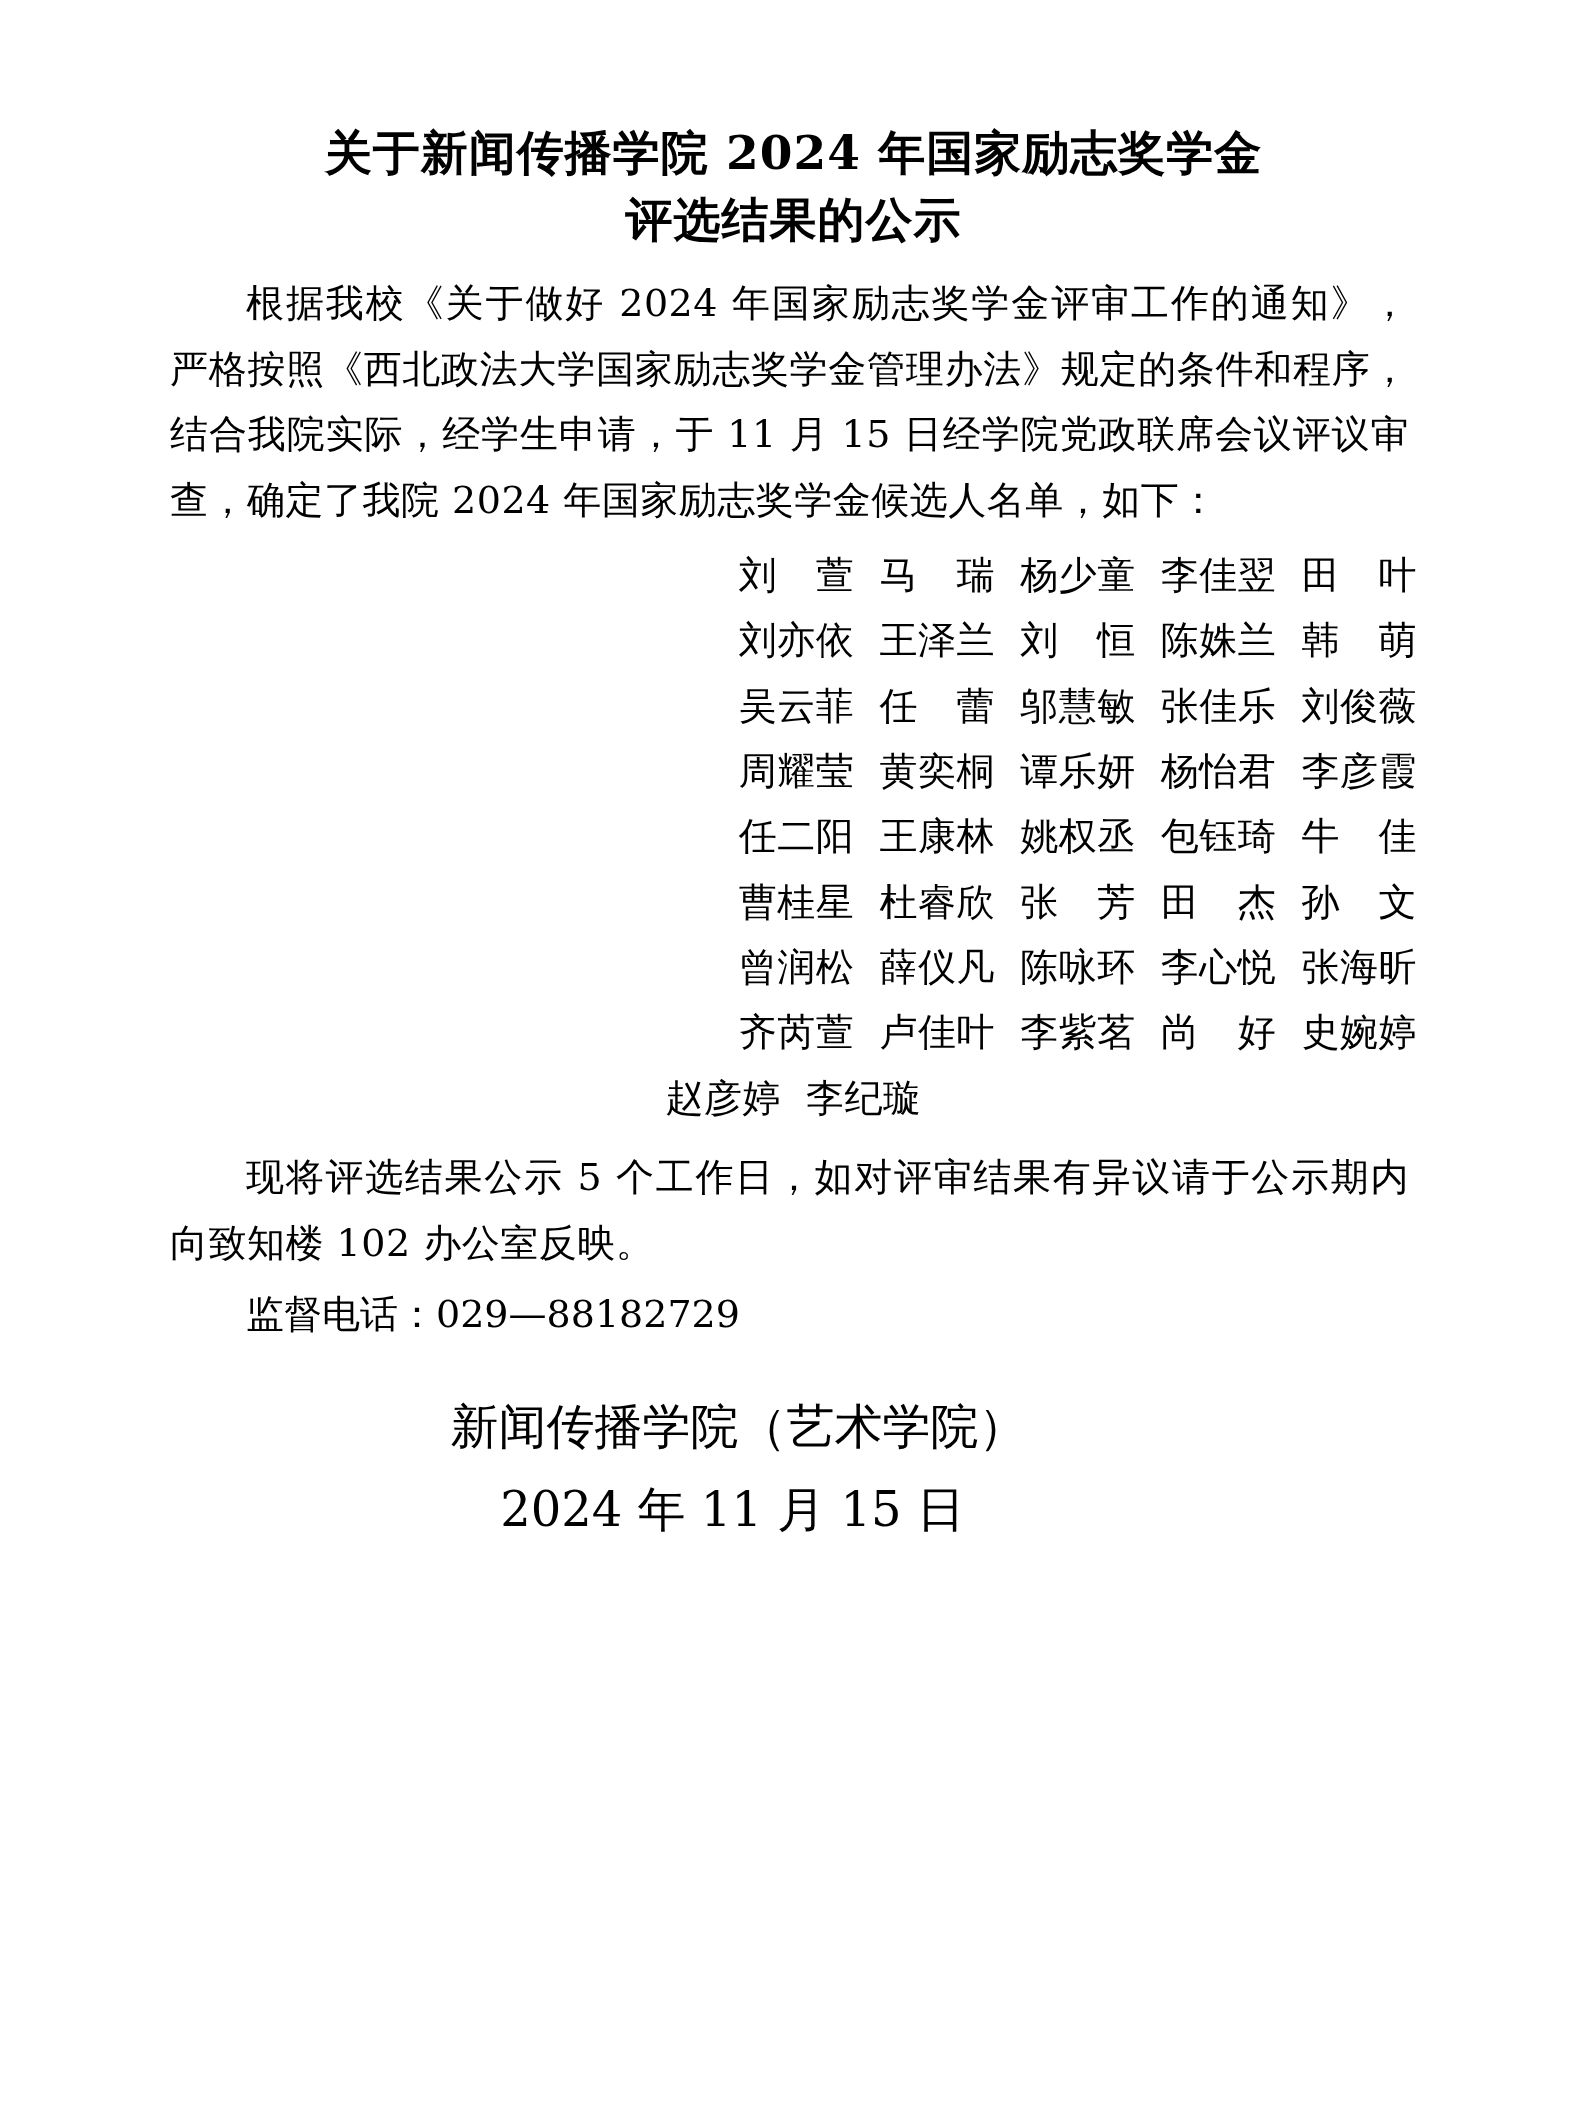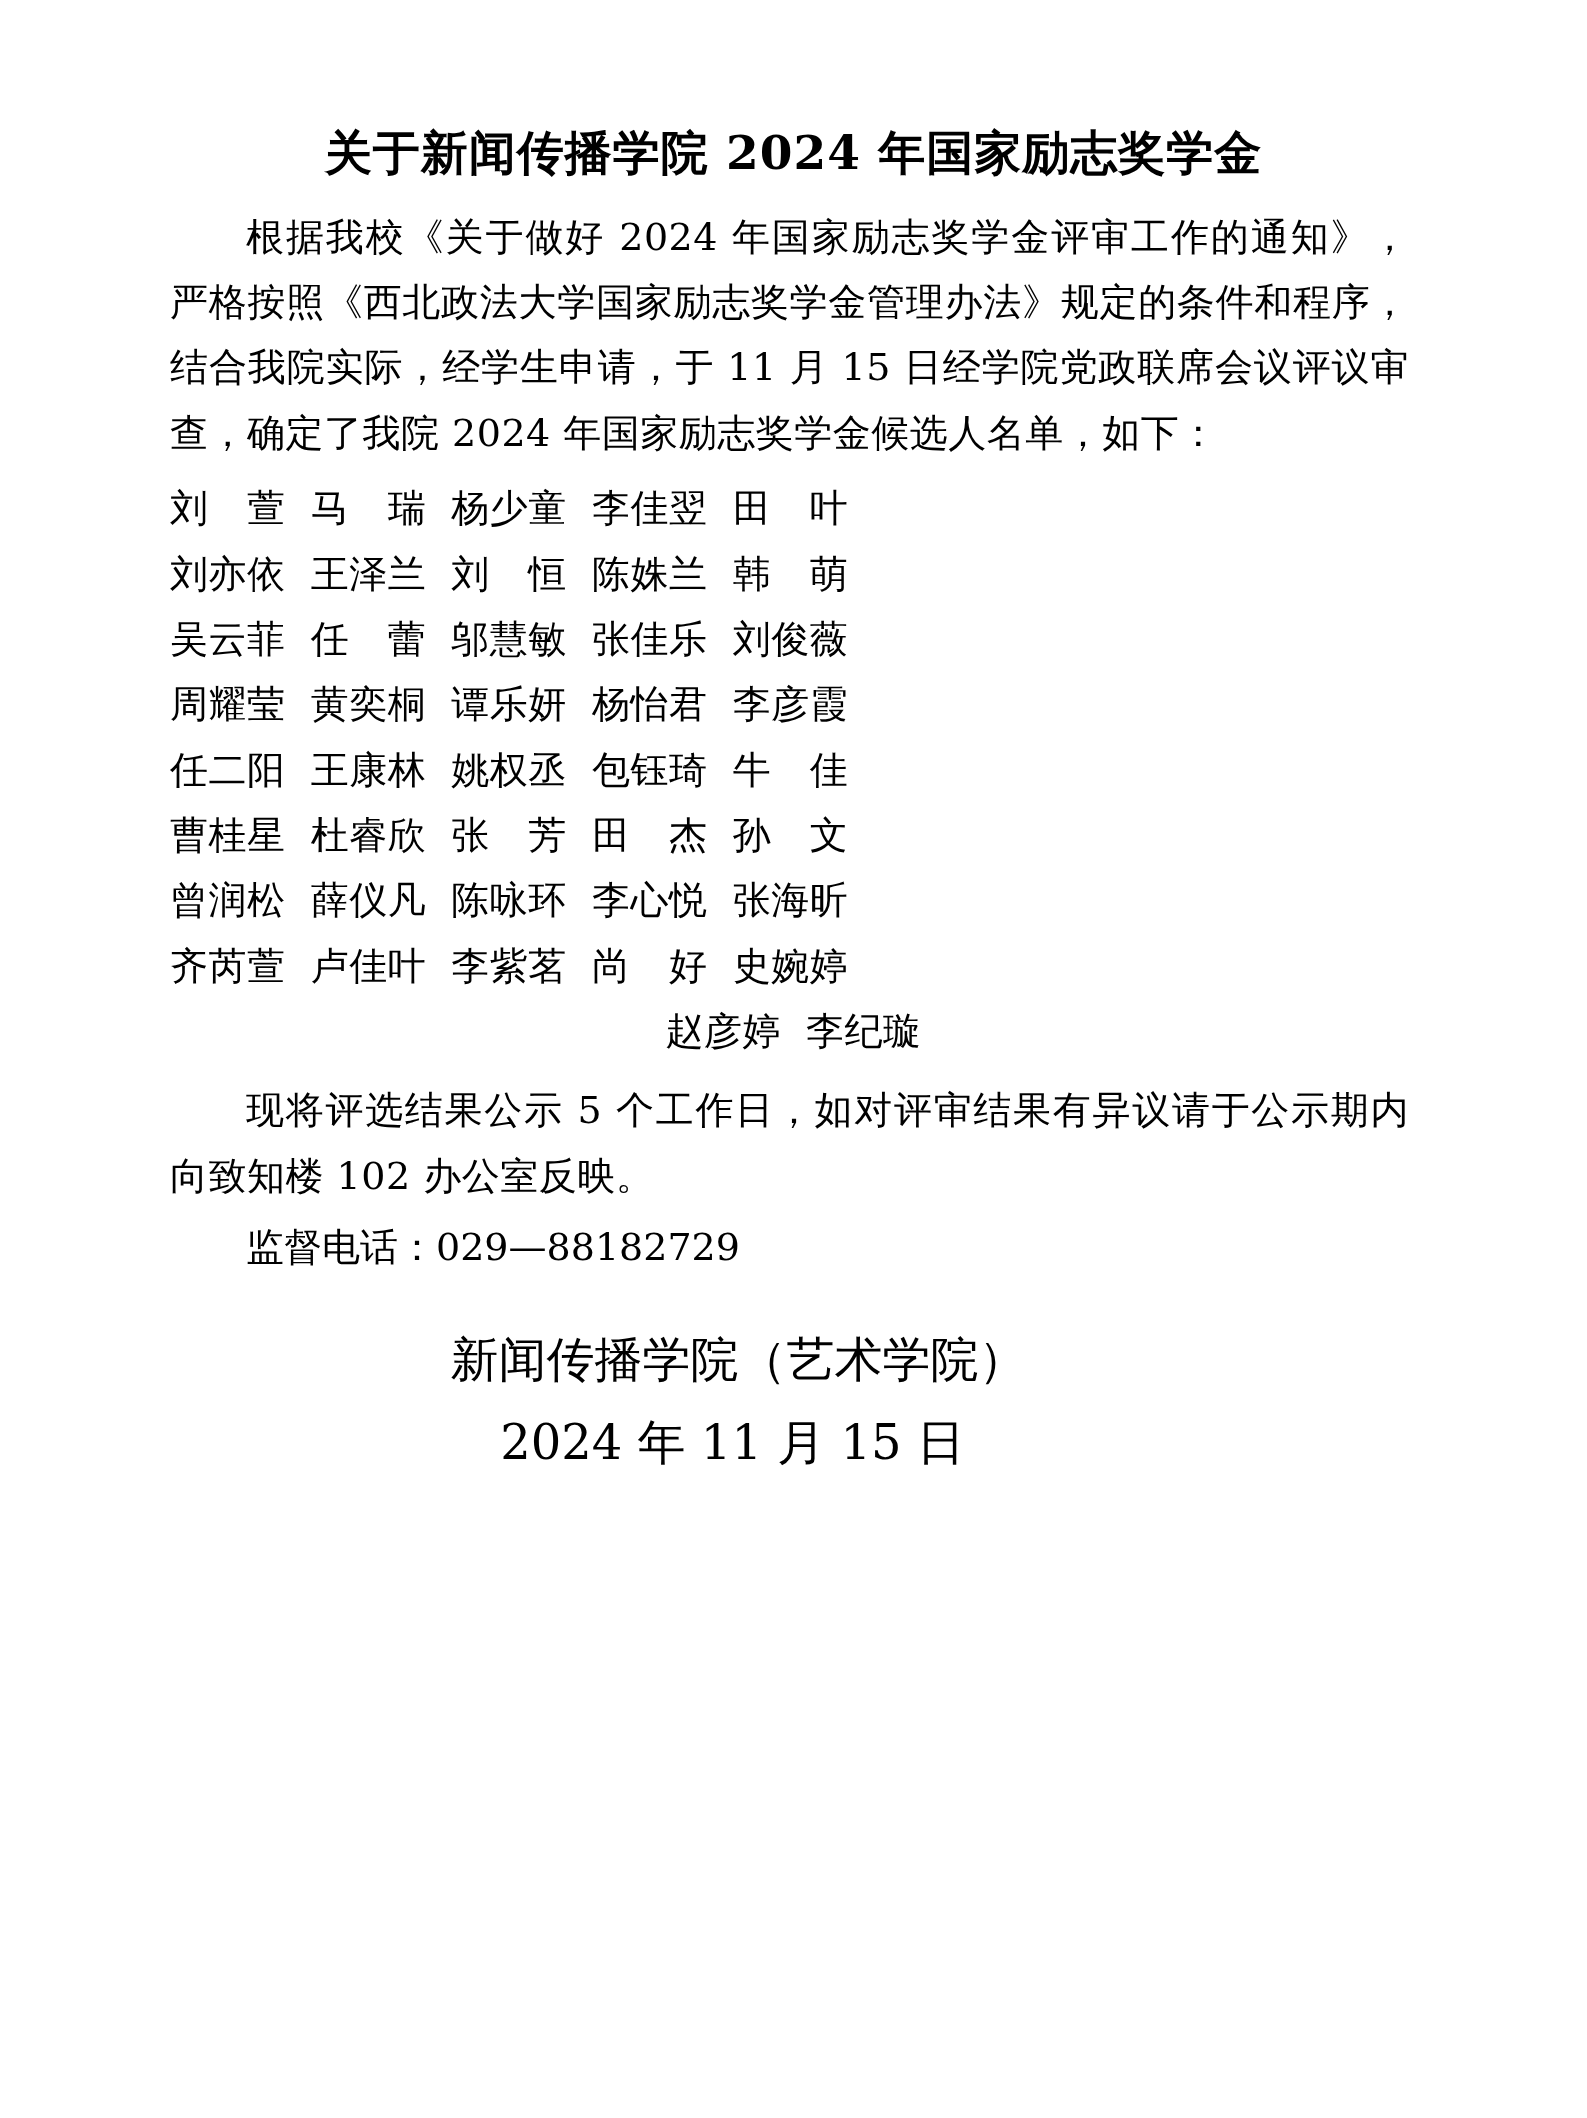--- a/index.html
+++ b/index.html
@@ -44,21 +44,21 @@
   .indent {
     text-indent: 76px;
   }
   .name-list {
     margin: 10px 0 0 0;
   }
   .name-row {
     font-size: 38px;
     line-height: 1.72;
     letter-spacing: 0.5px;
-    text-align: left;
+    text-align: right;
     white-space: pre;
   }
   .name-row.short {
     text-align: center;
   }
   .tail {
     margin-top: 14px;
   }
   .phone {
     font-size: 38px;
@@ -78,20 +78,21 @@
     padding-right: 12px;
   }
 </style>
 </head>
 <body>
 
 <div class="page">
 
   <h1 class="title">
     <span class="line">关于新闻传播学院 2024 年国家励志奖学金</span>
+    <span class="line">评选结果的公示</span>
   </h1>
 
   <p class="body-text indent">根据我校《关于做好 2024 年国家励志奖学金评审工作的通知》，严格按照《西北政法大学国家励志奖学金管理办法》规定的条件和程序，结合我院实际，经学生申请，于 11 月 15 日经学院党政联席会议评议审查，确定了我院 2024 年国家励志奖学金候选人名单，如下：</p>
 
   <div class="name-list">
     <div class="name-row">刘　萱  马　瑞  杨少童  李佳翌  田　叶</div>
     <div class="name-row">刘亦依  王泽兰  刘　恒  陈姝兰  韩　萌</div>
     <div class="name-row">吴云菲  任　蕾  邬慧敏  张佳乐  刘俊薇</div>
     <div class="name-row">周耀莹  黄奕桐  谭乐妍  杨怡君  李彦霞</div>
     <div class="name-row">任二阳  王康林  姚权丞  包钰琦  牛　佳</div>

